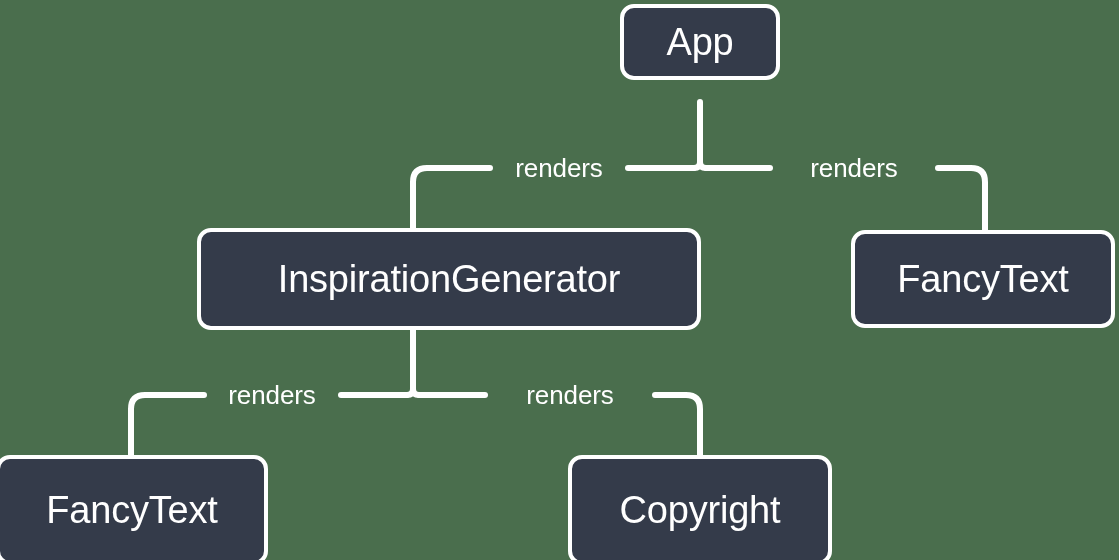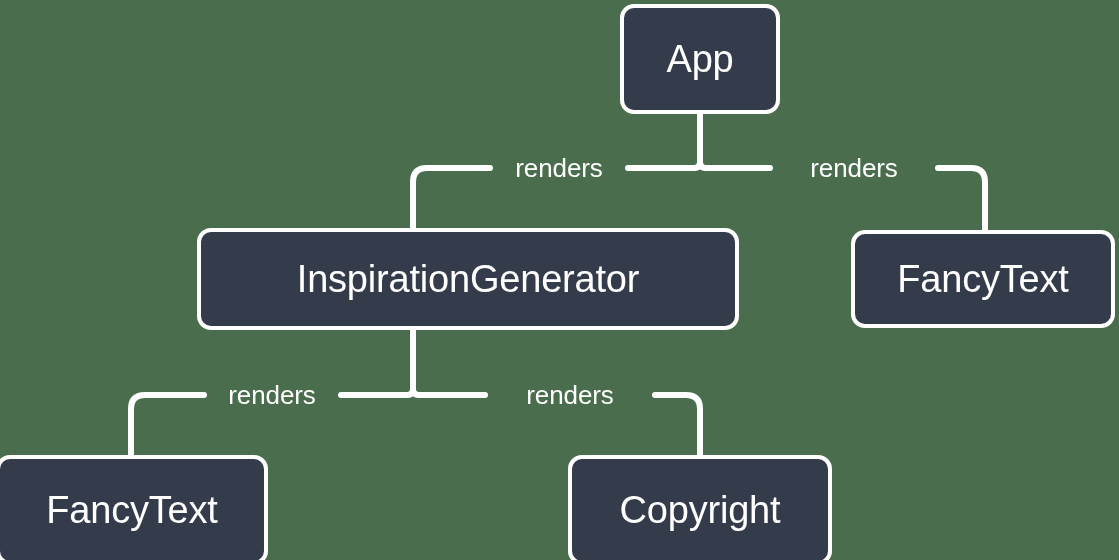--- a/index.html
+++ b/index.html
@@ -46,22 +46,22 @@
     color: #ffffff;
     font-size: 26px;
     font-weight: 400;
     line-height: 1;
     letter-spacing: -0.1px;
     transform: translate(-50%, -50%);
     white-space: nowrap;
   }
 
   
-  #node-app        { left: 620px; top: 4px;   width: 160px; height: 110px;  }
-  #node-inspgen    { left: 197px; top: 228px; width: 542px; height: 102px; text-align: right; }
+  #node-app        { left: 620px; top: 4px;   width: 160px; height: 76px;  }
+  #node-inspgen    { left: 197px; top: 228px; width: 504px; height: 102px; text-align: right; }
   #node-fancy-right{ left: 851px; top: 230px; width: 264px; height: 98px;  }
   #node-fancy-left { left: -4px;  top: 455px; width: 272px; height: 110px; }
   #node-copyright  { left: 568px; top: 455px; width: 264px; height: 110px; }
 
   
   #label-app-inspgen  { left: 559px; top: 168px; }
   #label-app-fancy    { left: 854px; top: 168px; }
   #label-ig-fancy     { left: 272px; top: 395px; }
   #label-ig-copyright { left: 570px; top: 395px; }
 </style>

